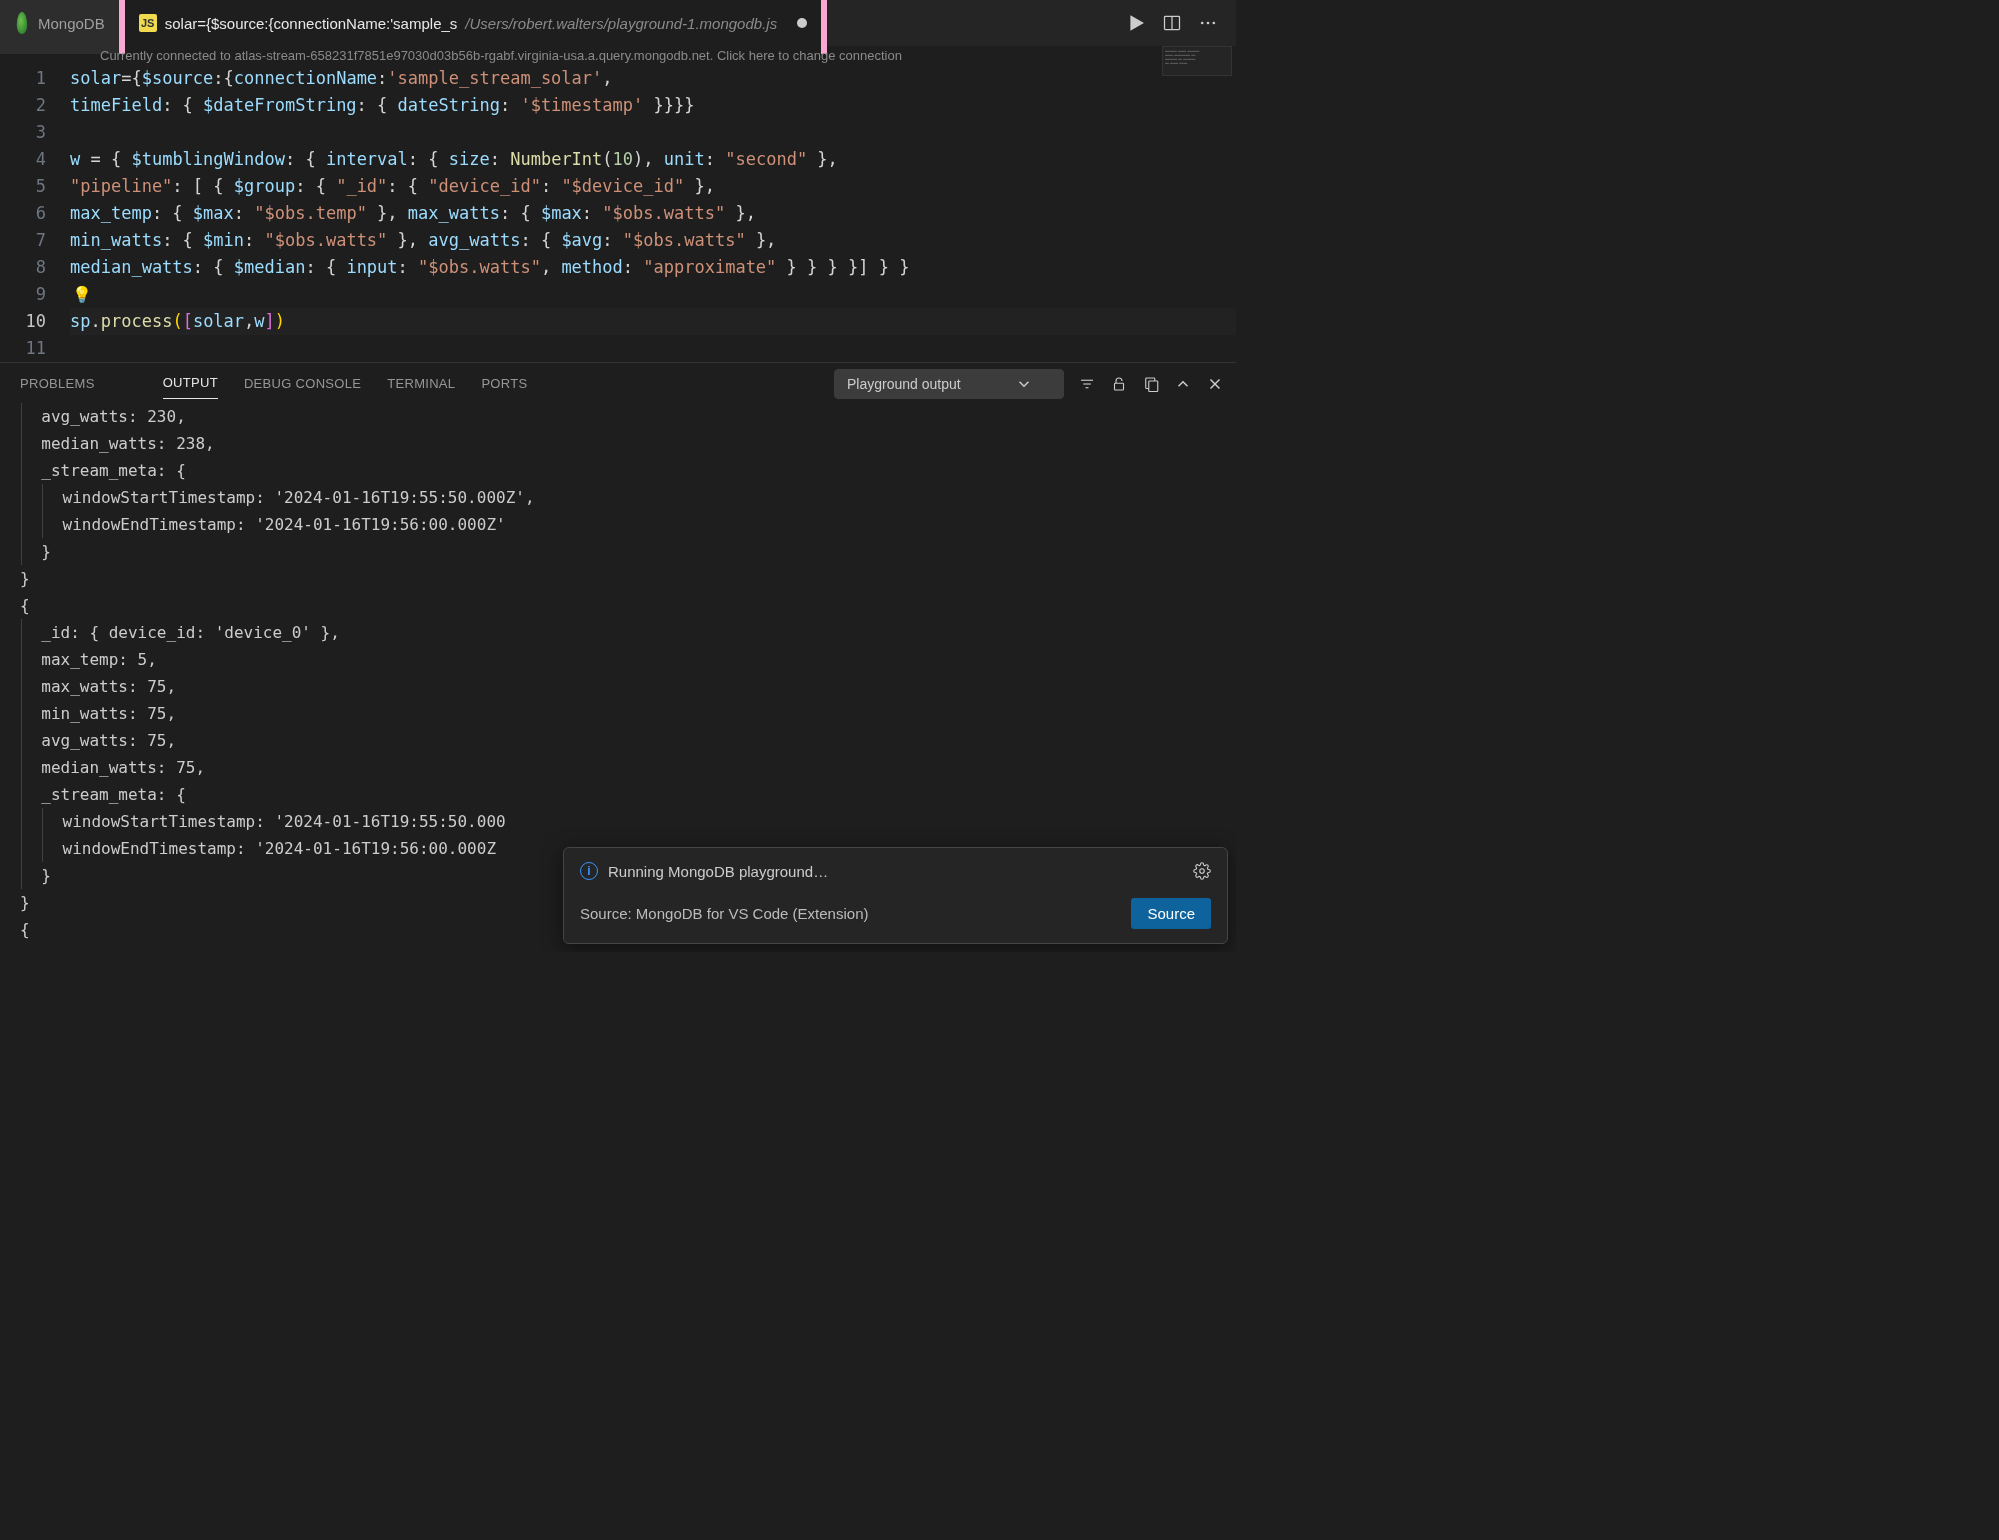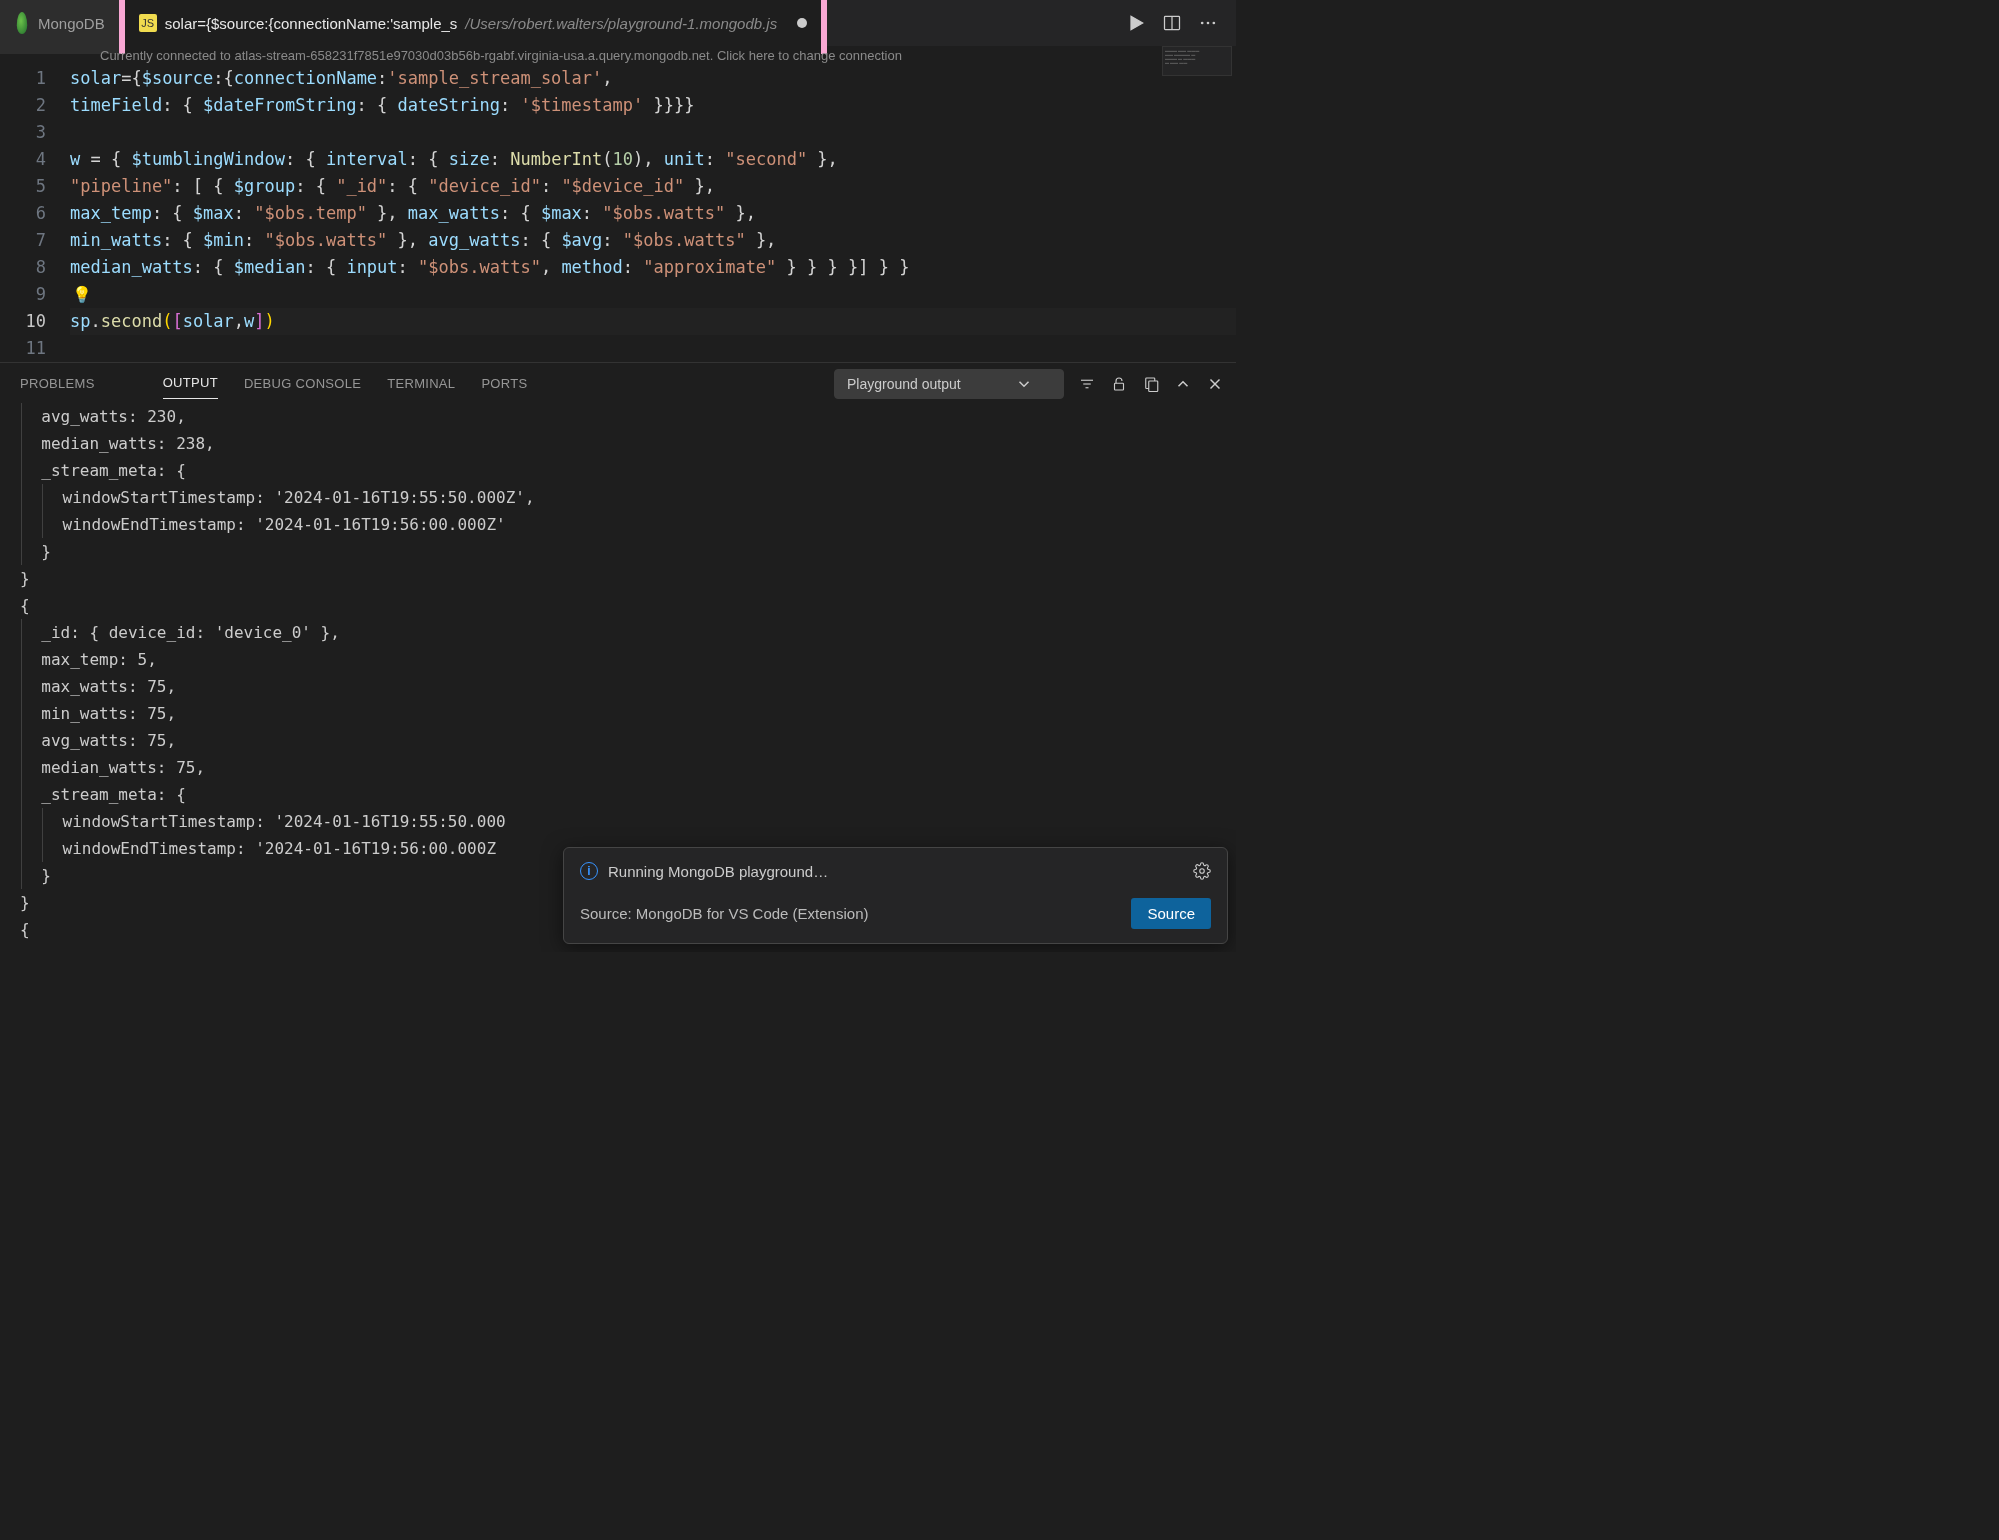--- a/index.html
+++ b/index.html
@@ -36,21 +36,21 @@
   }
   .mongo-leaf {
     width: 16px; height: 22px;
     background: radial-gradient(ellipse at 40% 40%, #6cc24a 0%, #2e7d32 80%);
     border-radius: 50% 50% 50% 50% / 60% 60% 40% 40%;
     transform: rotate(0deg) scaleX(0.65);
   }
   .js-badge {
     background: #f0db4f;
     color: #333;
-    font-weight: 400;
+    font-weight: 700;
     font-size: 11px;
     width: 18px; height: 18px;
     display: inline-flex;
     align-items: center;
     justify-content: center;
     border-radius: 2px;
   }
   .tab .path { color: #8a8a8a; font-style: italic; }
   .tab .dirty-dot {
     width: 10px; height: 10px; border-radius: 50%; background: #ccc; margin-left: 12px;
@@ -269,21 +269,21 @@
     <div class="code">
       <div class="codeline"><span class="var">solar</span><span class="punc">={</span><span class="key">$source</span><span class="punc">:{</span><span class="key">connectionName</span><span class="punc">:</span><span class="str">'sample_stream_solar'</span><span class="punc">,</span></div>
       <div class="codeline"><span class="key">timeField</span><span class="punc">: { </span><span class="key">$dateFromString</span><span class="punc">: { </span><span class="key">dateString</span><span class="punc">: </span><span class="str">'$timestamp'</span><span class="punc"> }}}}</span></div>
       <div class="codeline">&nbsp;</div>
       <div class="codeline"><span class="var">w </span><span class="punc">= { </span><span class="key">$tumblingWindow</span><span class="punc">: { </span><span class="key">interval</span><span class="punc">: { </span><span class="key">size</span><span class="punc">: </span><span class="fn">NumberInt</span><span class="punc">(</span><span class="num">10</span><span class="punc">)</span><span class="punc">, </span><span class="key">unit</span><span class="punc">: </span><span class="str">"second"</span><span class="punc"> },</span></div>
       <div class="codeline"><span class="str">"pipeline"</span><span class="punc">: [ { </span><span class="key">$group</span><span class="punc">: { </span><span class="str">"_id"</span><span class="punc">: { </span><span class="str">"device_id"</span><span class="punc">: </span><span class="str">"$device_id"</span><span class="punc"> },</span></div>
       <div class="codeline"><span class="key">max_temp</span><span class="punc">: { </span><span class="key">$max</span><span class="punc">: </span><span class="str">"$obs.temp"</span><span class="punc"> }, </span><span class="key">max_watts</span><span class="punc">: { </span><span class="key">$max</span><span class="punc">: </span><span class="str">"$obs.watts"</span><span class="punc"> },</span></div>
       <div class="codeline"><span class="key">min_watts</span><span class="punc">: { </span><span class="key">$min</span><span class="punc">: </span><span class="str">"$obs.watts"</span><span class="punc"> }, </span><span class="key">avg_watts</span><span class="punc">: { </span><span class="key">$avg</span><span class="punc">: </span><span class="str">"$obs.watts"</span><span class="punc"> },</span></div>
       <div class="codeline"><span class="key">median_watts</span><span class="punc">: { </span><span class="key">$median</span><span class="punc">: { </span><span class="key">input</span><span class="punc">: </span><span class="str">"$obs.watts"</span><span class="punc">, </span><span class="key">method</span><span class="punc">: </span><span class="str">"approximate"</span><span class="punc"> } } } }] } }</span></div>
       <div class="codeline"><span class="bulb">💡</span>&nbsp;</div>
-      <div class="codeline cl10"><span class="var">sp</span><span class="punc">.</span><span class="fn">second</span><span class="par">(</span><span class="par2">[</span><span class="var">solar</span><span class="punc">,</span><span class="var">w</span><span class="par2">]</span><span class="par">)</span></div>
+      <div class="codeline cl10"><span class="var">sp</span><span class="punc">.</span><span class="fn">process</span><span class="par">(</span><span class="par2">[</span><span class="var">solar</span><span class="punc">,</span><span class="var">w</span><span class="par2">]</span><span class="par">)</span></div>
       <div class="codeline">&nbsp;</div>
     </div>
   </div>
 
   <div class="panel">
     <div class="panel-tabs">
       <span class="panel-tab">PROBLEMS</span>
       <span class="panel-tab active">OUTPUT</span>
       <span class="panel-tab">DEBUG CONSOLE</span>
       <span class="panel-tab">TERMINAL</span>

